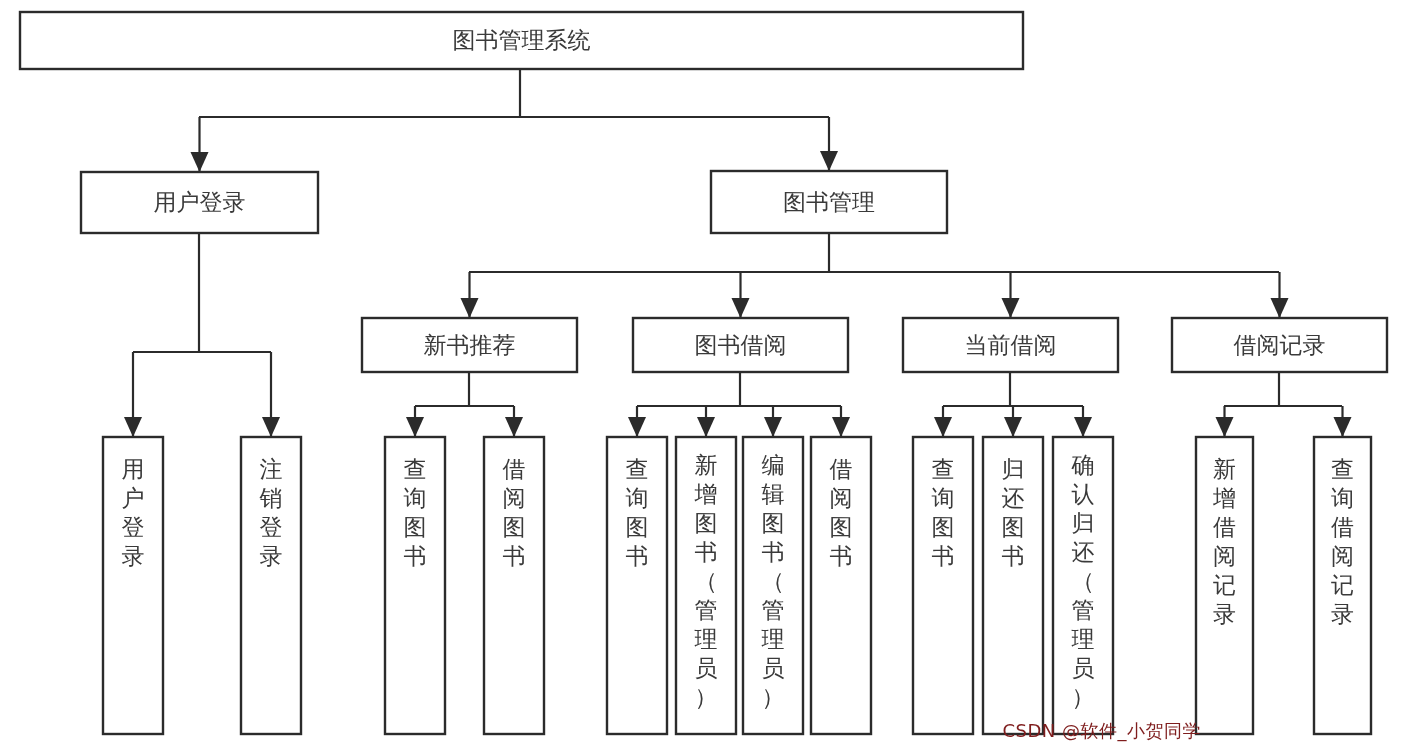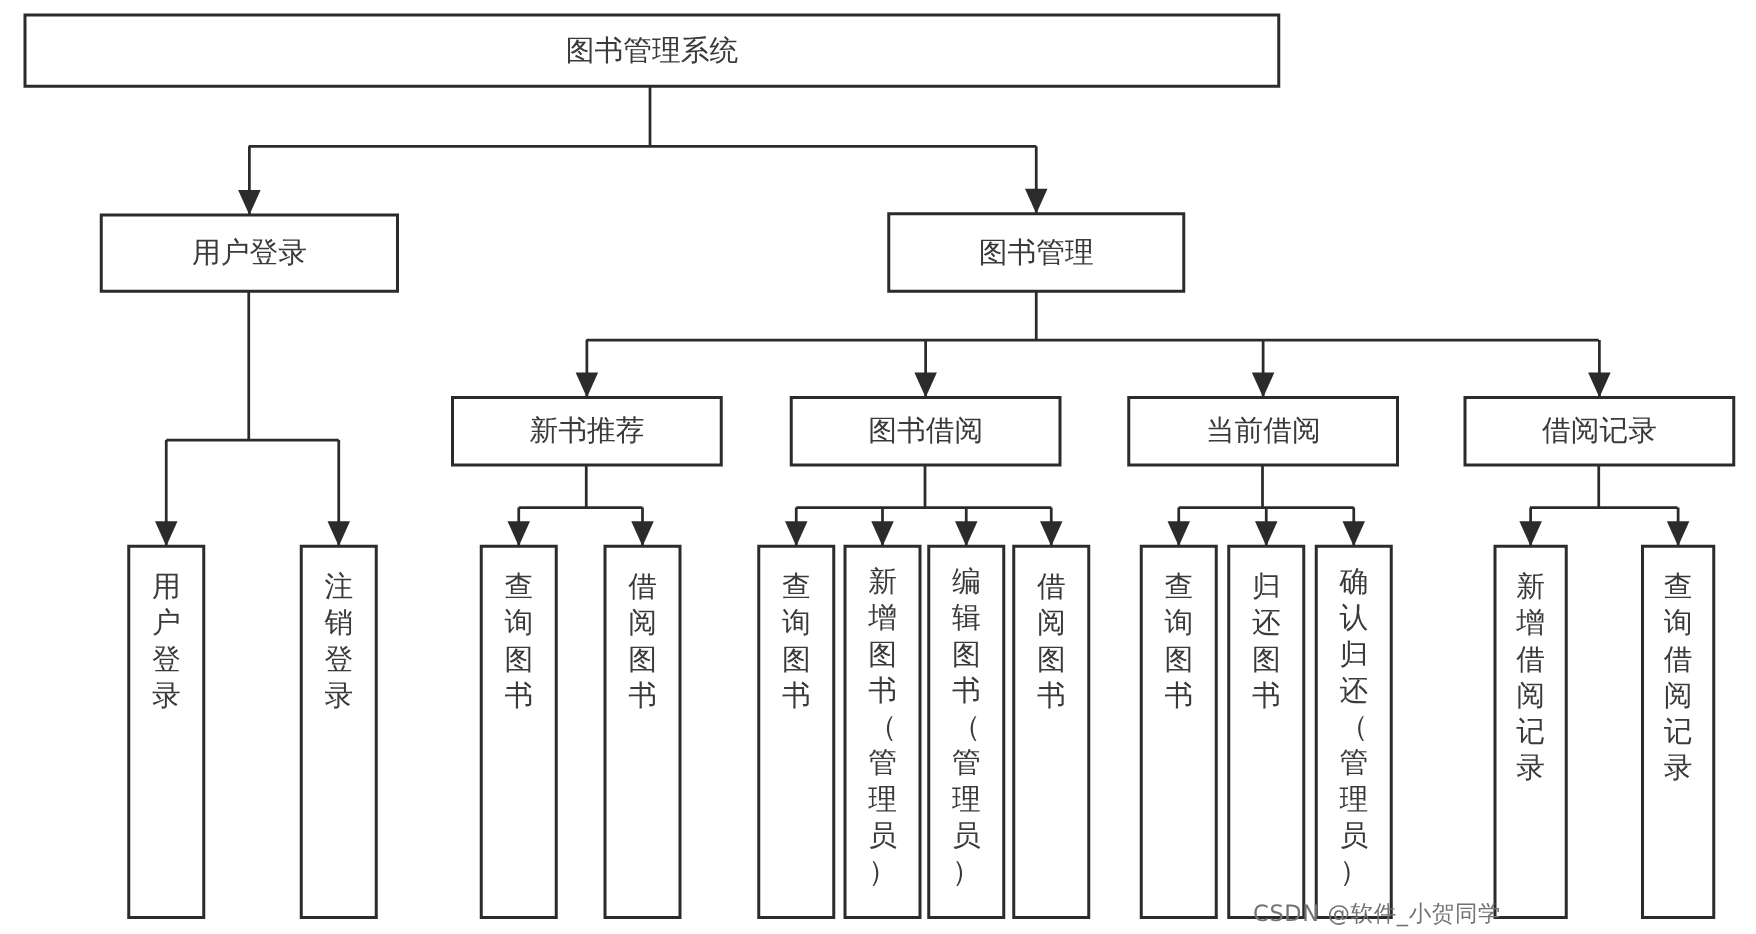--- a/index.html
+++ b/index.html
@@ -56,21 +56,21 @@
     font-size: 23px;
     fill: #3a3a3a;
     text-anchor: middle;
   }
   .watermark {
     position: absolute;
     right: 14px;
     bottom: 4px;
     font-family: "DejaVu Sans", "Liberation Sans", sans-serif;
     font-size: 18px;
-    color: #737373;
+    color: #7f1d1d;
     letter-spacing: 0.5px;
     white-space: nowrap;
     pointer-events: none;
     user-select: none;
   }
 </style>
 </head>
 <body>
 
 <div id="diagram-root">

